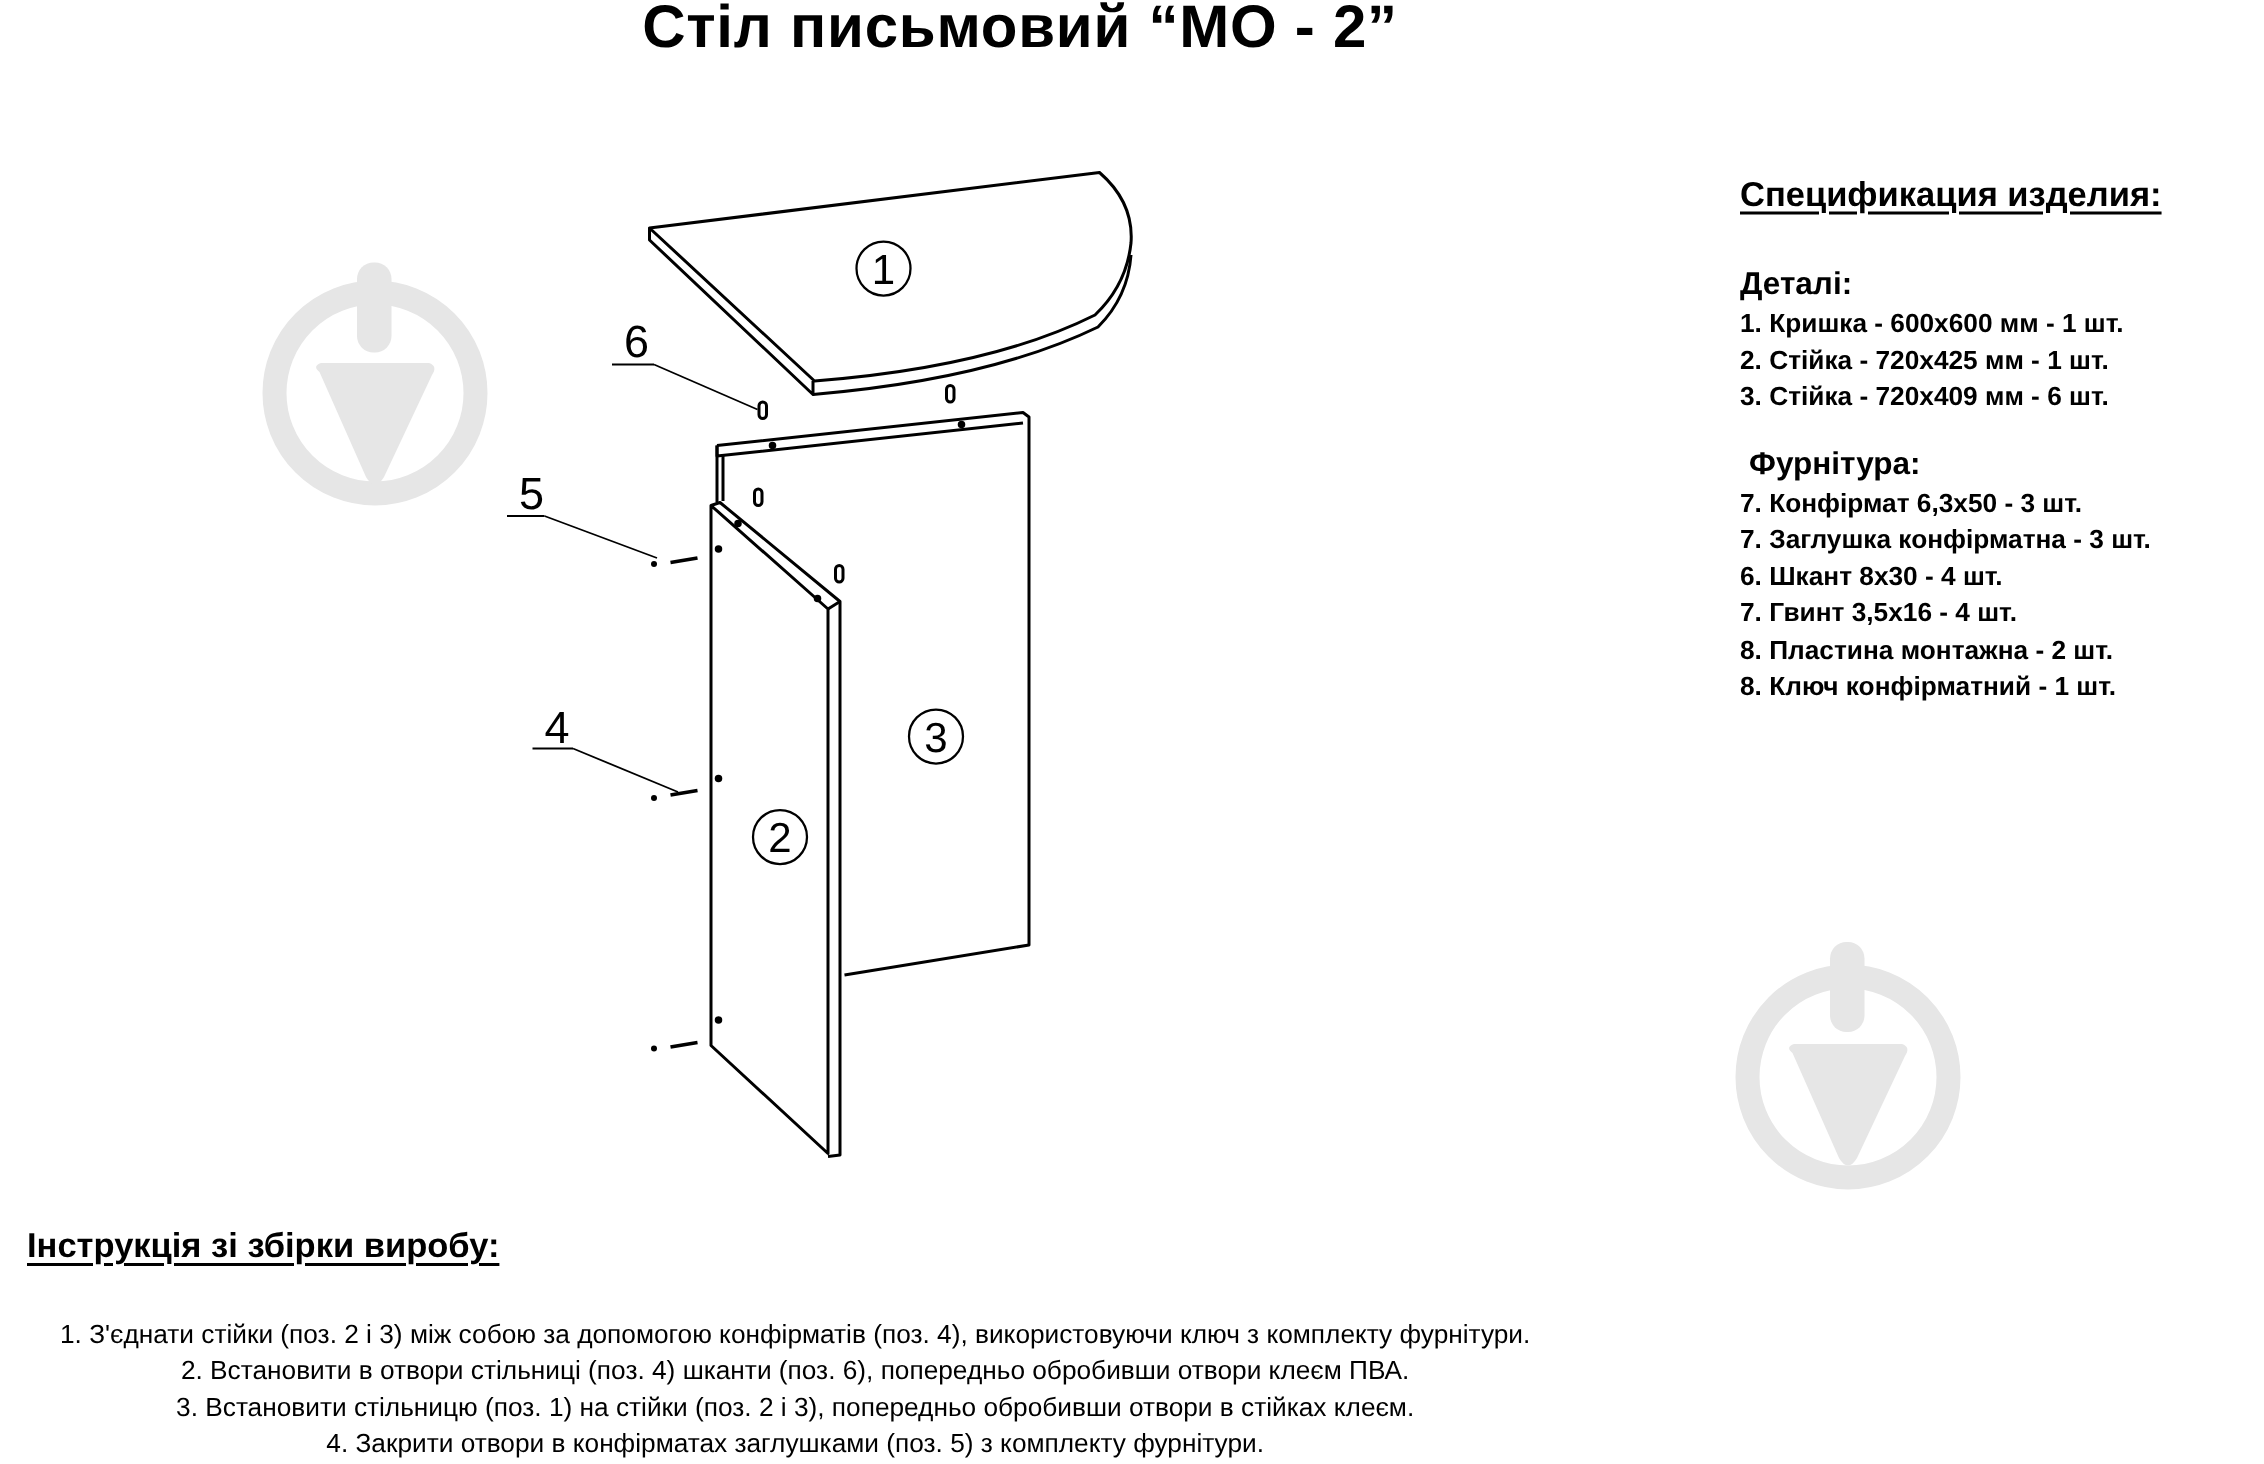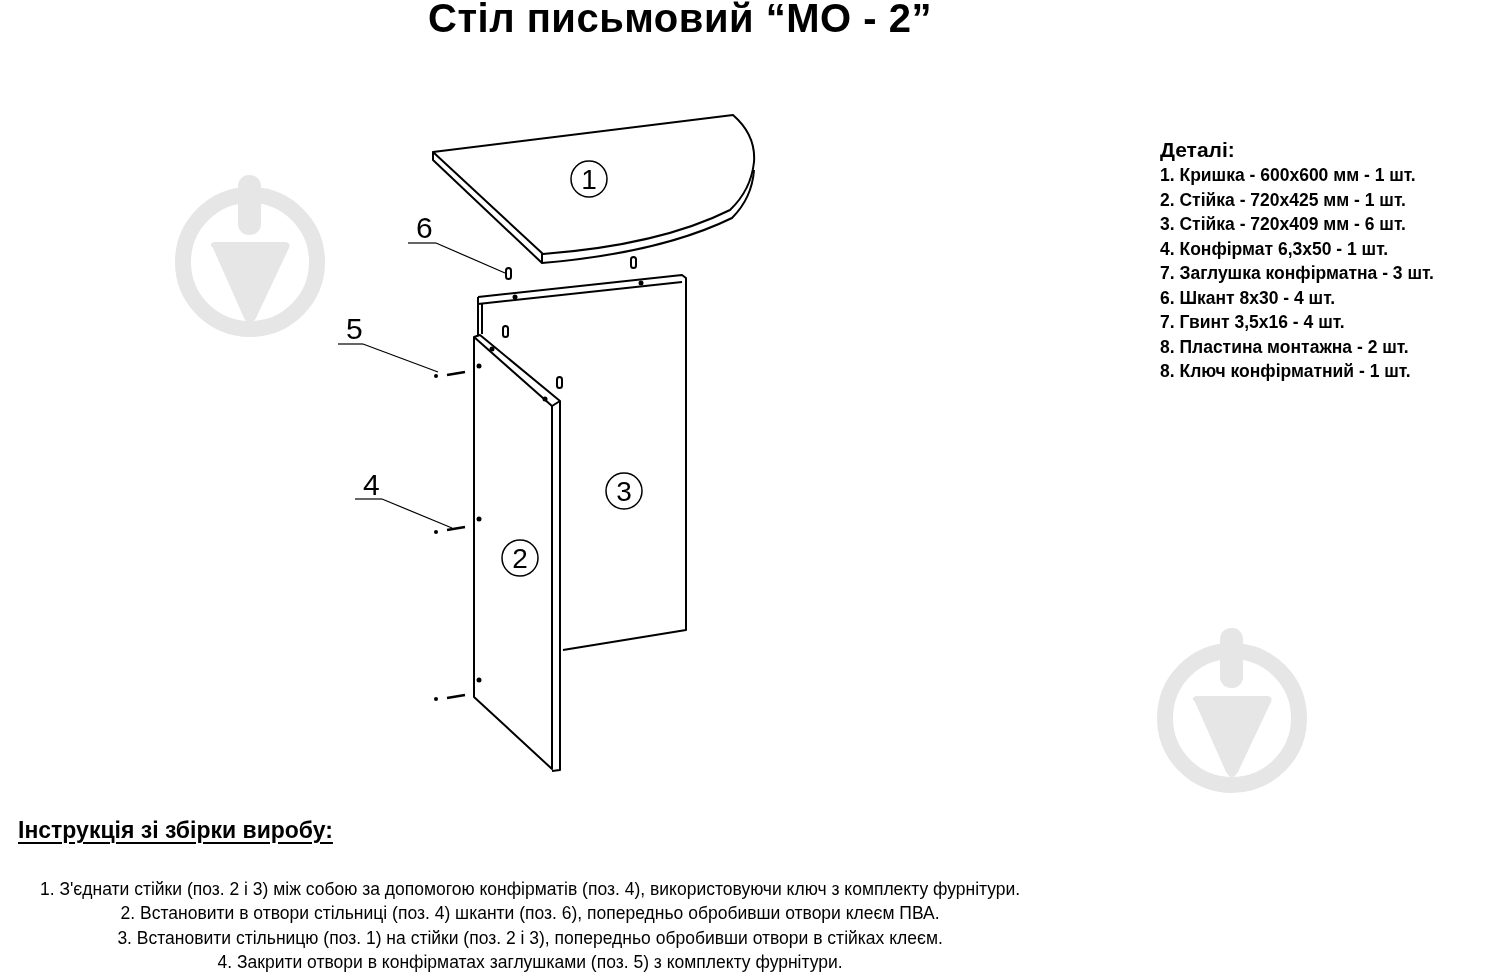--- a/index.html
+++ b/index.html
@@ -4,21 +4,21 @@
 <style>
   html, body { margin: 0; padding: 0; background: #ffffff; }
   body { width: 1509px; height: 976px; position: relative; overflow: hidden;
          font-family: "Liberation Sans", sans-serif; color: #000; }
   .title { position: absolute; left: 0; width: 1360px; top: -4px; text-align: center;
            font-size: 40px; font-weight: bold; letter-spacing: 0.5px; }
   .title span { position: relative; left: 0; }
   .spec { position: absolute; left: 1160px; top: 116px; width: 349px; }
   .spec-heading { font-size: 23px; font-weight: bold; text-decoration: underline;
                   text-decoration-thickness: 2px; text-underline-offset: 4px; white-space: nowrap; }
-  .spec-sub { font-size: 21px; font-weight: bold; margin-top: 21px; line-height: 26px; }
+  .spec-sub { font-size: 21px; font-weight: bold; margin-top: 34px; line-height: 26px; }
   .spec-sub.f { margin-top: 20px; padding-left: 6px; }
   .spec-list { list-style: none; margin: 0; padding: 0; font-weight: bold; }
   .spec-list li { font-size: 17.5px; line-height: 24.5px; white-space: nowrap; }
   .instr-heading { position: absolute; left: 18px; top: 817px; font-size: 23px; font-weight: bold;
                    text-decoration: underline; text-decoration-thickness: 2px; text-underline-offset: 4px; }
   .instr-list { position: absolute; left: 40px; top: 877px; list-style: none; margin: 0; padding: 0; }
   .instr-list li { font-size: 17.5px; line-height: 24.3px; white-space: nowrap; text-align: center; }
   svg.drawing { position: absolute; left: 0; top: 0; }
   .callout-num { font-family: "Liberation Sans", sans-serif; font-size: 30px; }
   .circ-num { font-family: "Liberation Sans", sans-serif; font-size: 28px; }
@@ -108,28 +108,30 @@
     <circle cx="624" cy="491" r="18" fill="none" stroke="#000" stroke-width="1.5"></circle>
     <text class="circ-num" x="624" y="501" text-anchor="middle">3</text>
   </g>
 
   <text class="callout-num" x="416" y="238">6</text>
   <text class="callout-num" x="346" y="339">5</text>
   <text class="callout-num" x="363" y="495">4</text>
 </svg>
 
 <div class="spec">
+  <div class="spec-heading">Спецификация изделия:</div>
   <div class="spec-sub">Деталі:</div>
   <ul class="spec-list">
     <li>1. Кришка - 600х600 мм - 1 шт.</li>
     <li>2. Стійка - 720х425 мм - 1 шт.</li>
     <li>3. Стійка - 720х409 мм - 6 шт.</li>
   </ul>
+  <div class="spec-sub f">Фурнітура:</div>
   <ul class="spec-list">
-    <li>4. Конфірмат 6,3х50 - 1 шт.</li>
+    <li>7. Конфірмат 6,3х50 - 3 шт.</li>
     <li>7. Заглушка конфірматна - 3 шт.</li>
     <li>6. Шкант 8х30 - 4 шт.</li>
     <li>7. Гвинт 3,5х16 - 4 шт.</li>
     <li>8. Пластина монтажна - 2 шт.</li>
     <li>8. Ключ конфірматний - 1 шт.</li>
   </ul>
 </div>
 
 <div class="instr-heading">Інструкція зі збірки виробу:</div>
 <ul class="instr-list">

